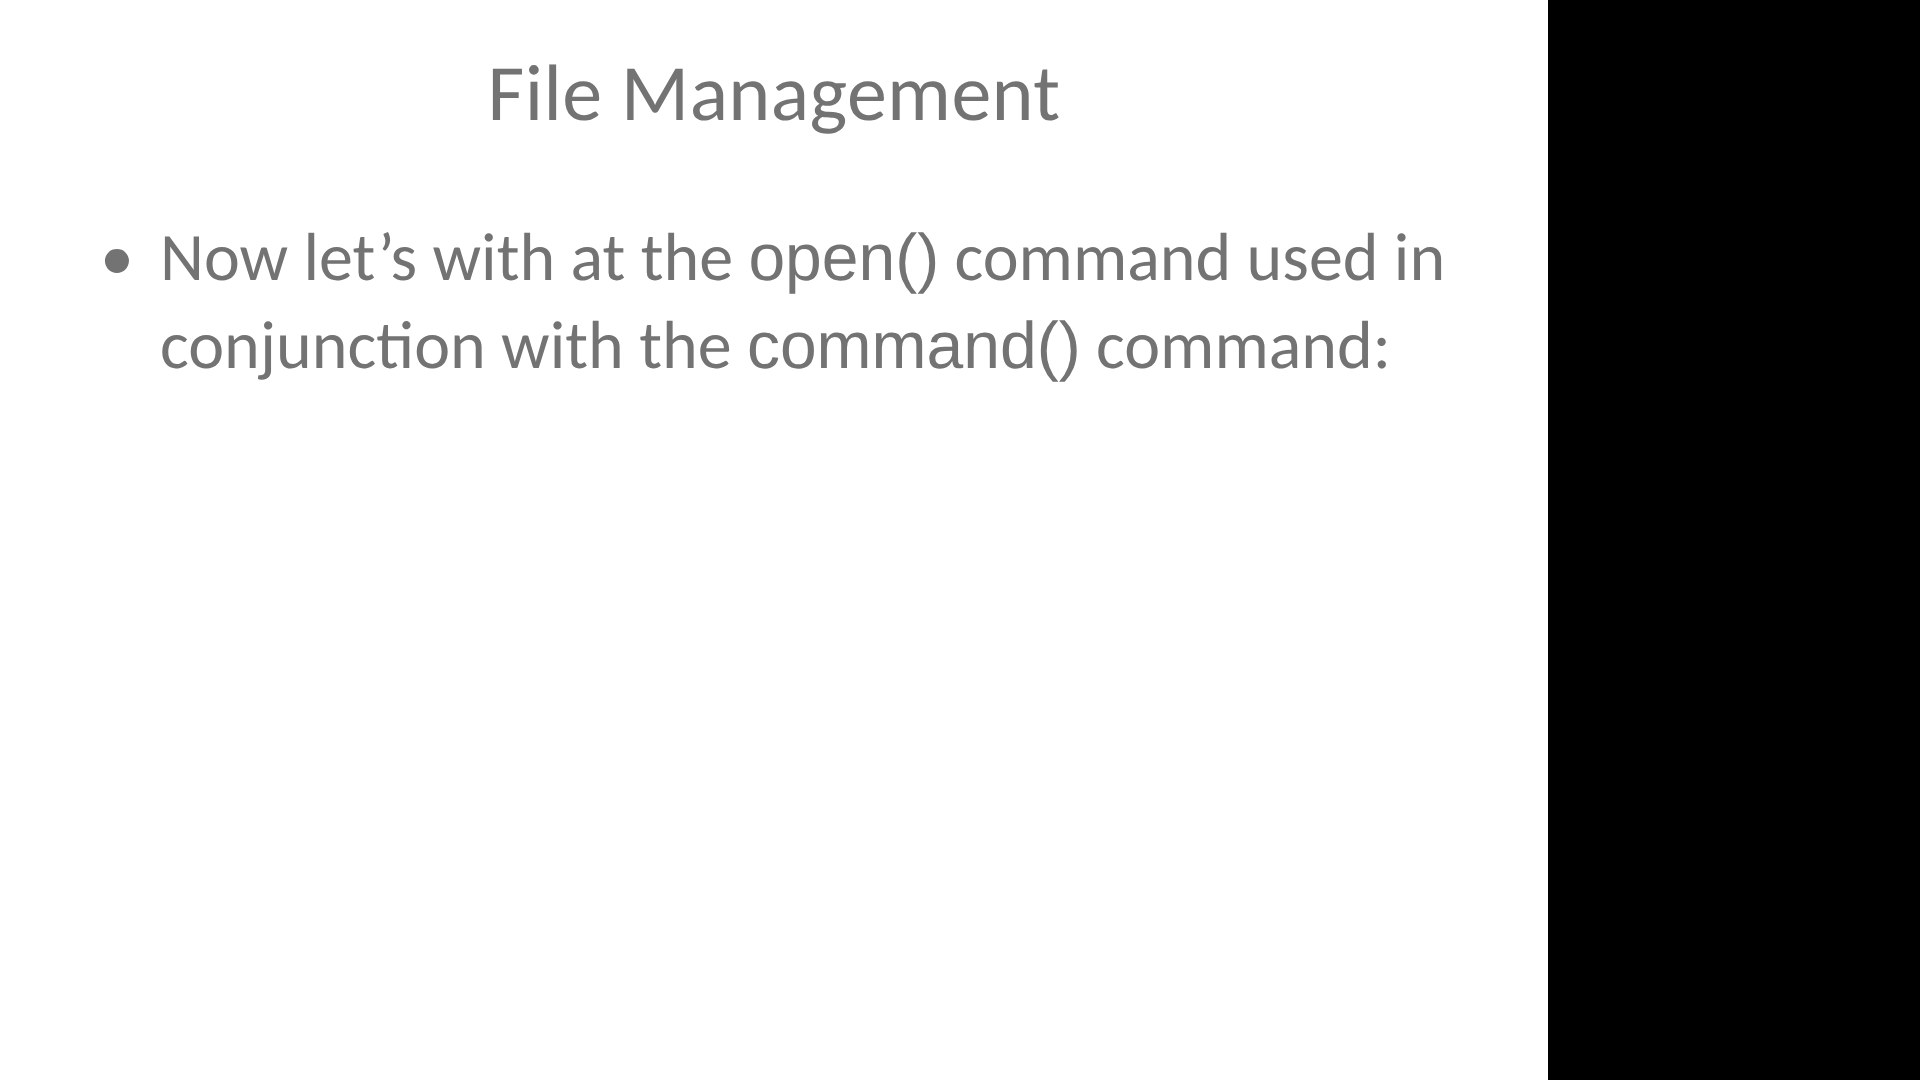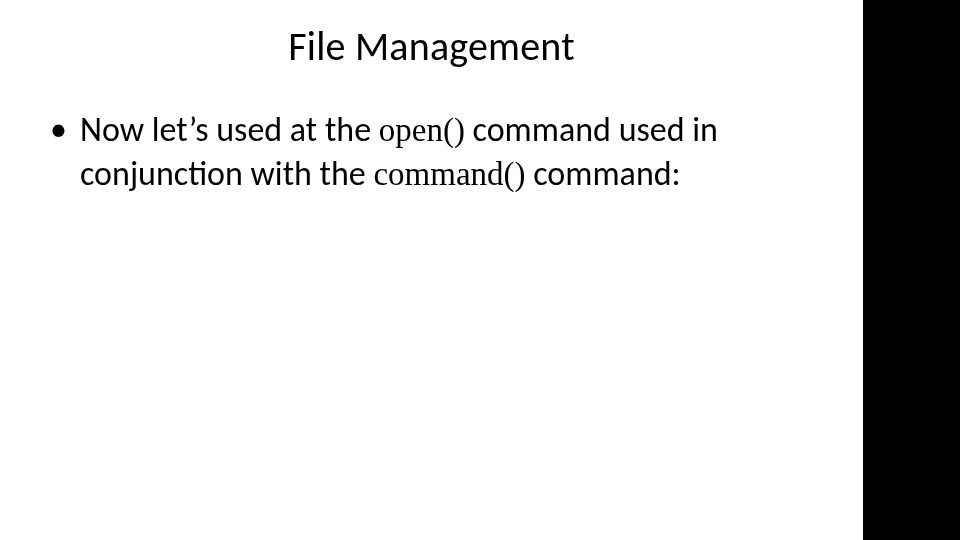--- a/index.html
+++ b/index.html
@@ -6,24 +6,24 @@
     margin: 0;
     padding: 0;
     width: 960px;
     height: 540px;
     background: #000000;
     overflow: hidden;
     font-family: Calibri, "Segoe UI", Arial, sans-serif;
   }
   .slide {
     position: relative;
-    width: 863px;
+    width: 774px;
     height: 540px;
     background: #ffffff;
-    color: #000000;
+    color: #737373;
     box-sizing: border-box;
   }
   .title {
     position: absolute;
     top: 22px;
     left: 0;
     width: 100%;
     text-align: center;
     font-size: 40px;
     font-weight: 400;
@@ -42,29 +42,29 @@
     padding-left: 32px;
   }
   .bullet .dot {
     position: absolute;
     left: 2px;
     top: 0;
     font-size: 34px;
     line-height: 1.28;
   }
   .mono {
-    font-family: Liberation Serif, serif;
+    font-family: Liberation Sans, sans-serif;
     font-size: 33px;
   }
 </style>
 </head>
 <body>
 
 <div class="slide">
   <div class="title">File Management</div>
 
   <div class="body">
     <div class="bullet">
       <span class="dot">•</span>
-      <span>Now let’s used at the </span><span class="mono">open()</span><span> command used in conjunction with the </span><span class="mono">command()</span><span> command:</span>
+      <span>Now let’s with at the </span><span class="mono">open()</span><span> command used in conjunction with the </span><span class="mono">command()</span><span> command:</span>
     </div>
   </div>
 </div>
 
 </body></html>

